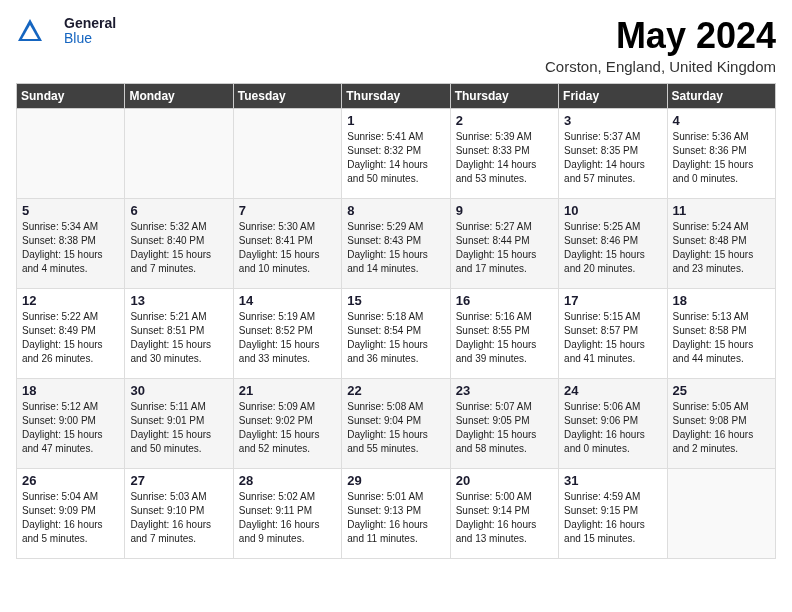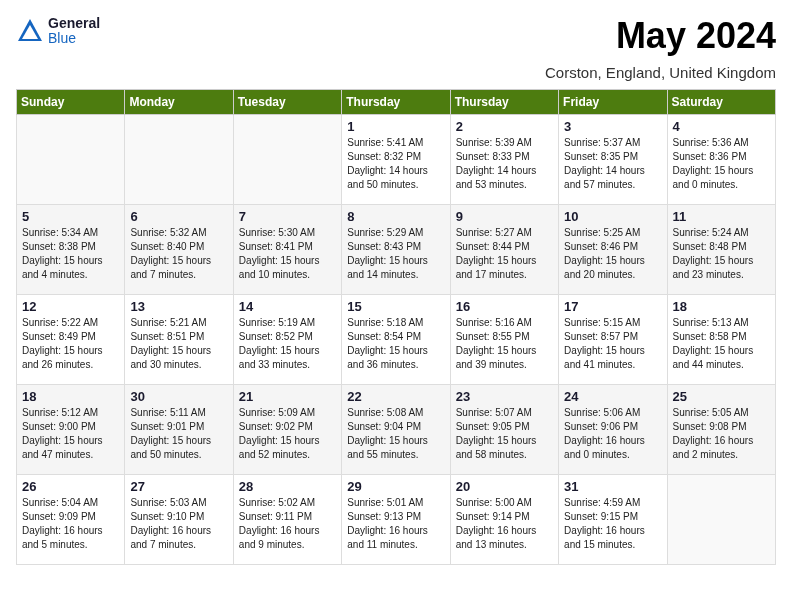--- a/index.html
+++ b/index.html
@@ -12,21 +12,21 @@
     }
     .header {
       display: flex;
       justify-content: space-between;
       align-items: flex-start;
       margin-bottom: 8px;
     }
     .logo {
       display: flex;
       align-items: center;
-      gap: 4px;
+      gap: 20px;
     }
     .logo-text {
       display: flex;
       flex-direction: column;
       line-height: 1.1;
     }
     .logo-general {
       font-size: 14px;
       font-weight: bold;
       color: #1a1a2e;
@@ -45,29 +45,29 @@
     }
     .month-title {
       font-size: 36px;
       font-weight: bold;
       color: #000000;
       line-height: 1.1;
     }
     .location {
       font-size: 15px;
       color: #333;
-      margin-top: 8px;
+      margin-top: 2px;
     }
     table {
       width: 100%;
       border-collapse: collapse;
       table-layout: fixed;
     }
     thead tr th {
-      background-color: #4d7c0f;
+      background-color: #404040;
       color: white;
       font-size: 12px;
       font-weight: bold;
       padding: 5px 4px;
       text-align: left;
       border: 1px solid #ccc;
     }
     tbody tr td {
       vertical-align: top;
       padding: 4px 5px;

